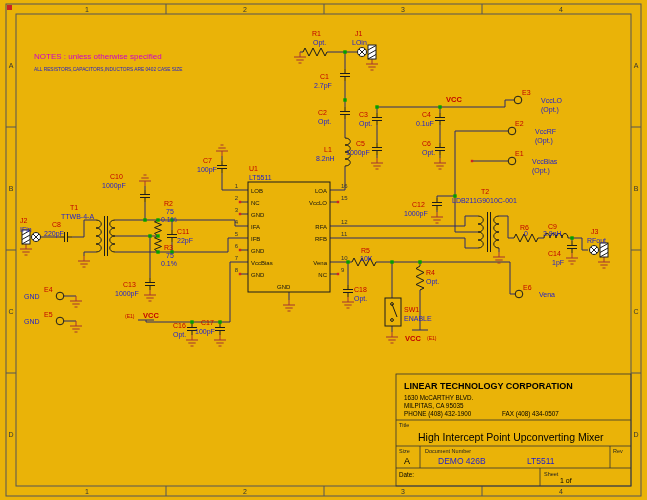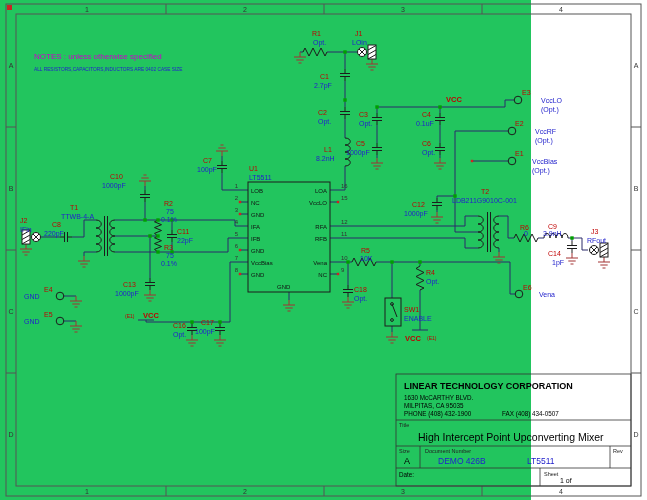--- a/index.html
+++ b/index.html
@@ -1,16 +1,16 @@
 <!DOCTYPE html>
 <html><head>
 <meta charset="utf-8">
 <style>
   html,body{margin:0;padding:0;background:#fff;}
-  .sheet{width:531px;height:500px;position:relative;background:#22c55e;font-family:"Liberation Sans",sans-serif;}
+  .sheet{width:647px;height:500px;position:relative;background:#eab308;font-family:"Liberation Sans",sans-serif;}
   svg{display:block;}
   .wire{stroke:#2a2a6a;stroke-width:1;fill:none;}
   .sym{stroke:#1c1c1c;stroke-width:1;fill:none;}
   .gndc{stroke:#a33333;stroke-width:1;fill:none;}
   .frame{stroke:#555;stroke-width:1;fill:none;}
   .tb{stroke:#333;stroke-width:0.8;fill:none;}
   text{font-family:"Liberation Sans",sans-serif;}
   .ref{fill:#c00000;font-size:7px;}
   .val{fill:#2222cc;font-size:7px;}
   .net{fill:#c00000;font-size:7.5px;font-weight:bold;}

